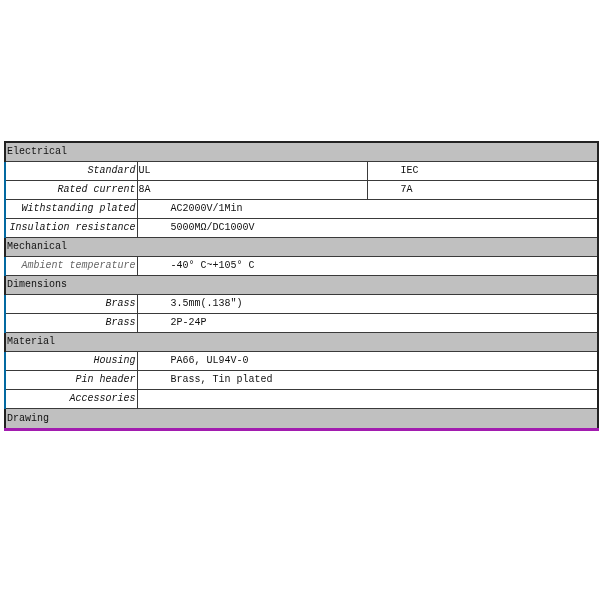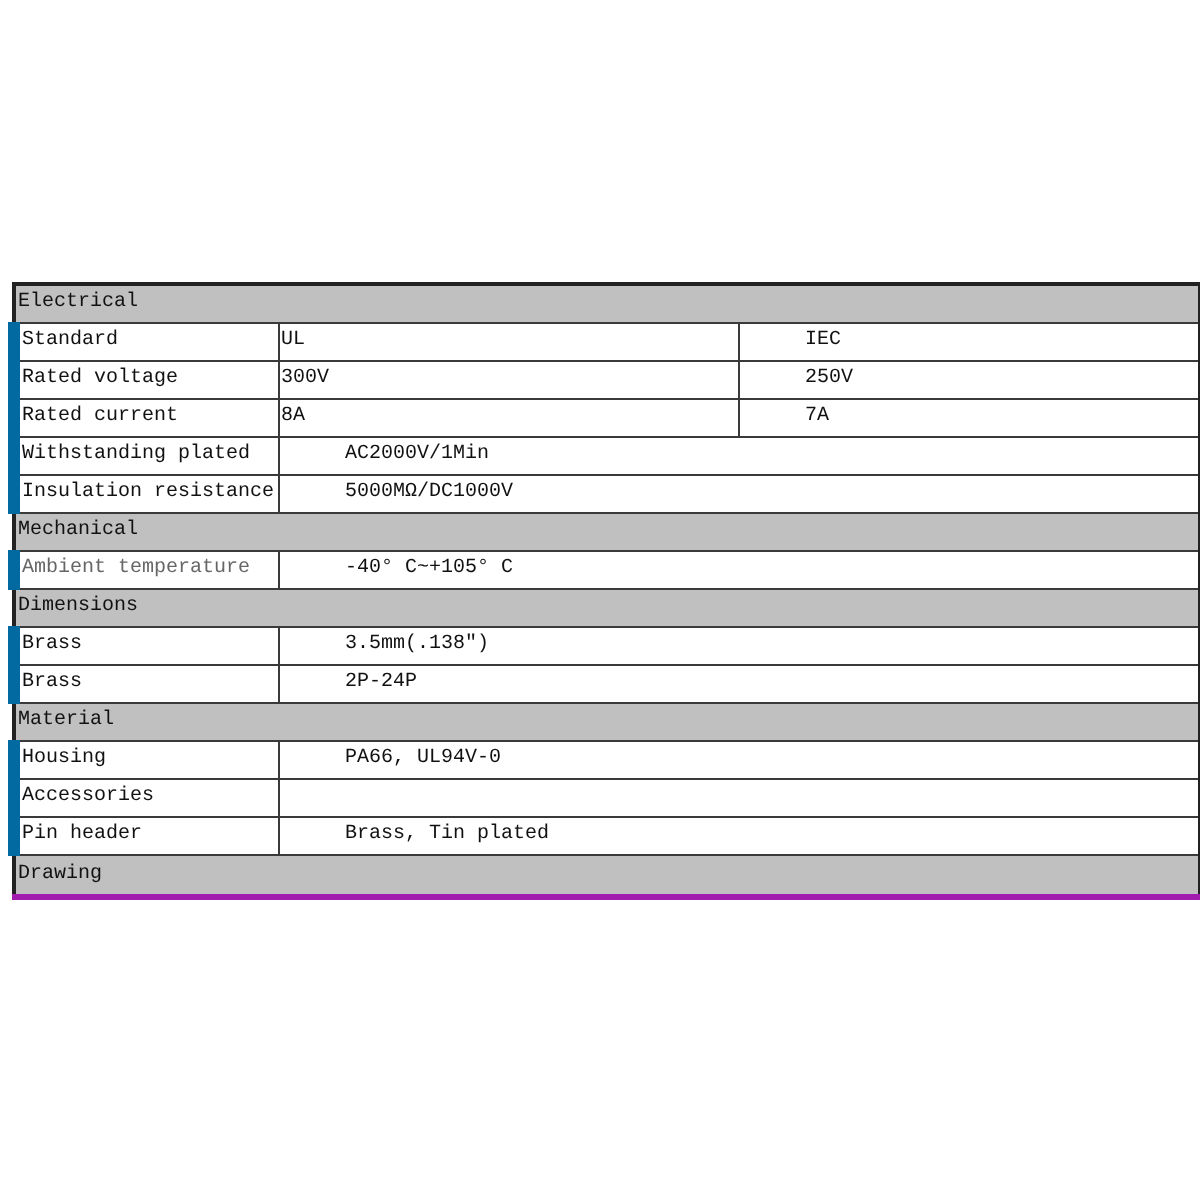--- a/index.html
+++ b/index.html
@@ -23,21 +23,21 @@
       line-height: 18px;
     }
     .spec-table tr.section td {
       background: #c0c0c0;
       text-align: left;
       border-left: 2px solid #222;
       border-right: 2px solid #222;
     }
     .spec-table tr.section.first td { border-top: 2px solid #222; }
     .spec-table tr.section.last td { border-bottom: 3px solid #a21caf; height: 19px; }
-    .spec-table td.label { text-align: left; border-left: 6px solid #0369a1; }
+    .spec-table td.label { text-align: right; border-left: 2px solid #0369a1; font-style: italic; }
     .spec-table td.value { text-align: left; }
     .spec-table td.value.right-edge { border-right: 2px solid #222; padding-left: 33px; }
     .spec-table td.label.light { color: #666; }
     col.c1 { width: 132px; }
     col.c2 { width: 230px; }
     col.c3 { width: 231px; }
   </style>
 </head>
 <body>
 
@@ -48,25 +48,20 @@
       <col class="c3">
     </colgroup>
   <tbody>
     <tr class="section first">
       <td colspan="3">Electrical</td>
     </tr>
     <tr>
       <td class="label">Standard</td>
       <td class="value">UL</td>
       <td class="value right-edge">IEC</td>
-    </tr>
-    <tr>
-      <td class="label">Rated voltage</td>
-      <td class="value">300V</td>
-      <td class="value right-edge">250V</td>
     </tr>
     <tr>
       <td class="label">Rated current</td>
       <td class="value">8A</td>
       <td class="value right-edge">7A</td>
     </tr>
     <tr>
       <td class="label">Withstanding plated</td>
       <td class="value right-edge" colspan="2">AC2000V/1Min</td>
     </tr>
@@ -96,25 +91,25 @@
     </tr>
 
     <tr class="section">
       <td colspan="3">Material</td>
     </tr>
     <tr>
       <td class="label">Housing</td>
       <td class="value right-edge" colspan="2">PA66, UL94V-0</td>
     </tr>
     <tr>
+      <td class="label">Pin header</td>
+      <td class="value right-edge" colspan="2">Brass, Tin plated</td>
+    </tr>
+    <tr>
       <td class="label">Accessories</td>
       <td class="value right-edge" colspan="2"></td>
-    </tr>
-    <tr>
-      <td class="label">Pin header</td>
-      <td class="value right-edge" colspan="2">Brass, Tin plated</td>
     </tr>
 
     <tr class="section last">
       <td colspan="3">Drawing</td>
     </tr>
   </tbody>
 </table>
 
 </body></html>

